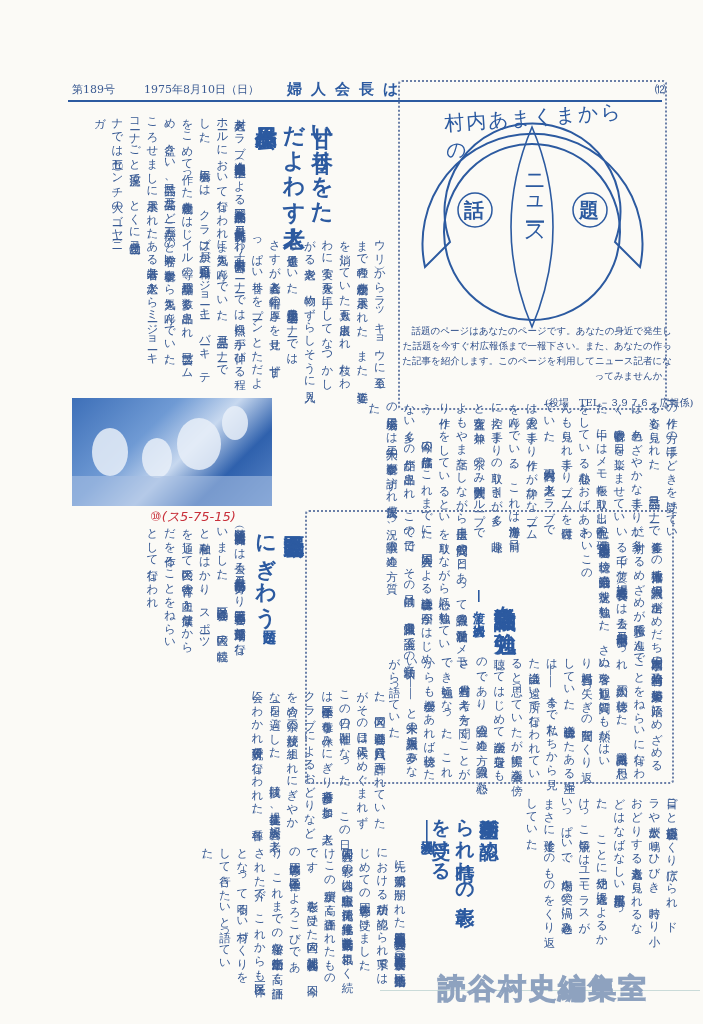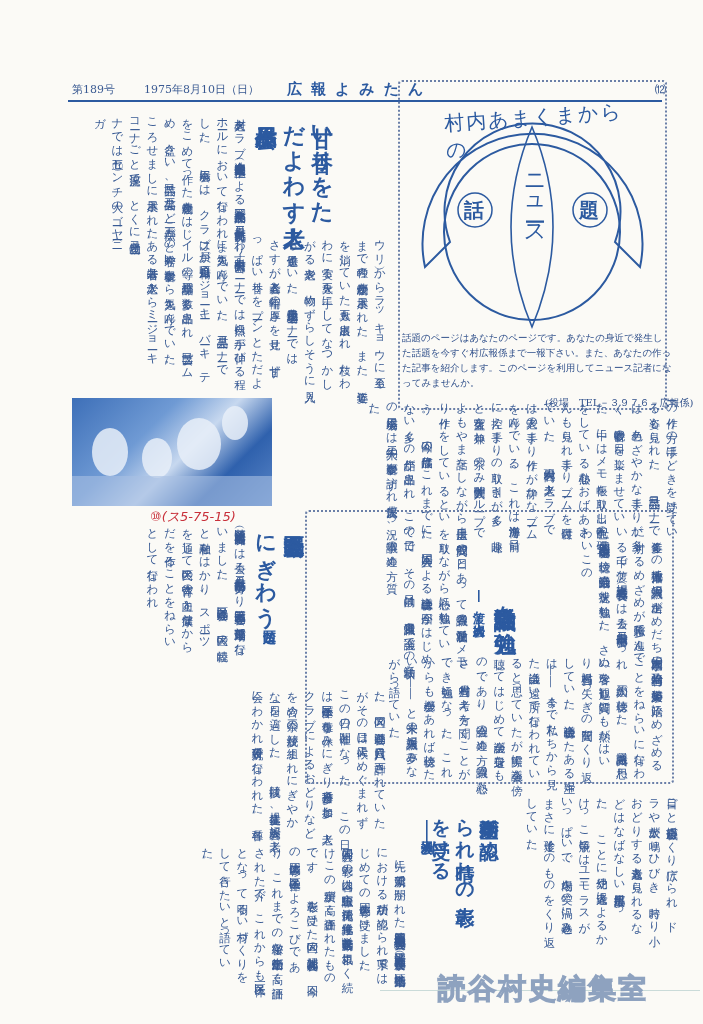--- a/index.html
+++ b/index.html
@@ -11,30 +11,30 @@
   .hdr-rule{position:absolute;left:68px;top:100px;width:594px;height:0;border-top:2px solid #2c5aa0;}
   .vcol{position:absolute;writing-mode:vertical-rl;font-size:11.5px;line-height:17.5px;letter-spacing:0.5px;color:#385a94;}
   .vhead{position:absolute;writing-mode:vertical-rl;font-family:"DejaVu Sans",sans-serif;font-weight:bold;color:#2c5aa0;}
   .box{position:absolute;border:2px dotted #6a7fa8;border-radius:4px;}
   .photo{position:absolute;background:linear-gradient(135deg,#3d6fb8 0%,#6f9ad4 35%,#c7d8ef 55%,#2f61ad 75%,#5a86c7 100%);}
   .photo .fig{position:absolute;border-radius:50%;background:#e8eef8;opacity:.85;}
   .caption-red{position:absolute;color:#c8303a;font-family:"DejaVu Sans",sans-serif;font-size:13px;font-style:italic;}
   .watermark{position:absolute;left:438px;top:970px;font-family:"DejaVu Sans",sans-serif;font-weight:bold;font-size:28px;
              color:#ffffff;-webkit-text-stroke:1.2px #8ea2bf;letter-spacing:2px;}
   .wm-line{position:absolute;left:380px;top:990px;width:320px;border-top:1px solid #9bb;opacity:.5;}
-  .note{position:absolute;left:402px;top:330px;width:270px;font-size:9.5px;line-height:15px;color:#2f4f8a;}
+  .note{position:absolute;left:402px;top:323px;width:270px;font-size:9.5px;line-height:15px;color:#2f4f8a;text-align:right;}
   .tel{position:absolute;left:545px;top:379px;font-size:10px;color:#2f4f8a;margin-top:17px;}
 </style>
 </head>
 <body>
 
 <div class="hdr">
   <span style="left:0">第189号</span>
   <span style="left:72px">1975年8月10日（日）</span>
-  <span class="title" style="left:215px">広報よみたん</span>
+  <span class="title" style="left:215px">婦人会長は</span>
   <span style="right:0">⑿</span>
 </div>
 <div class="hdr-rule"></div>
 
 <div class="box" style="left:398px;top:80px;width:265px;height:326px;">
   <svg width="265" height="250" viewBox="0 0 265 250" style="position:absolute;left:0;top:0;">
     <path d="M25 185 A110 110 0 1 1 240 185 L 215 160 A88 88 0 1 0 50 160 Z" fill="none" stroke="#2c5aa0" stroke-width="2"></path>
     <circle cx="132" cy="150" r="88" fill="none" stroke="#2c5aa0" stroke-width="2"></circle>
     <path d="M132 45 Q 90 145 132 245 Q 174 145 132 45 Z" fill="none" stroke="#2c5aa0" stroke-width="1.6"></path>
     <circle cx="75" cy="128" r="17" fill="none" stroke="#2c5aa0" stroke-width="1.5"></circle>

